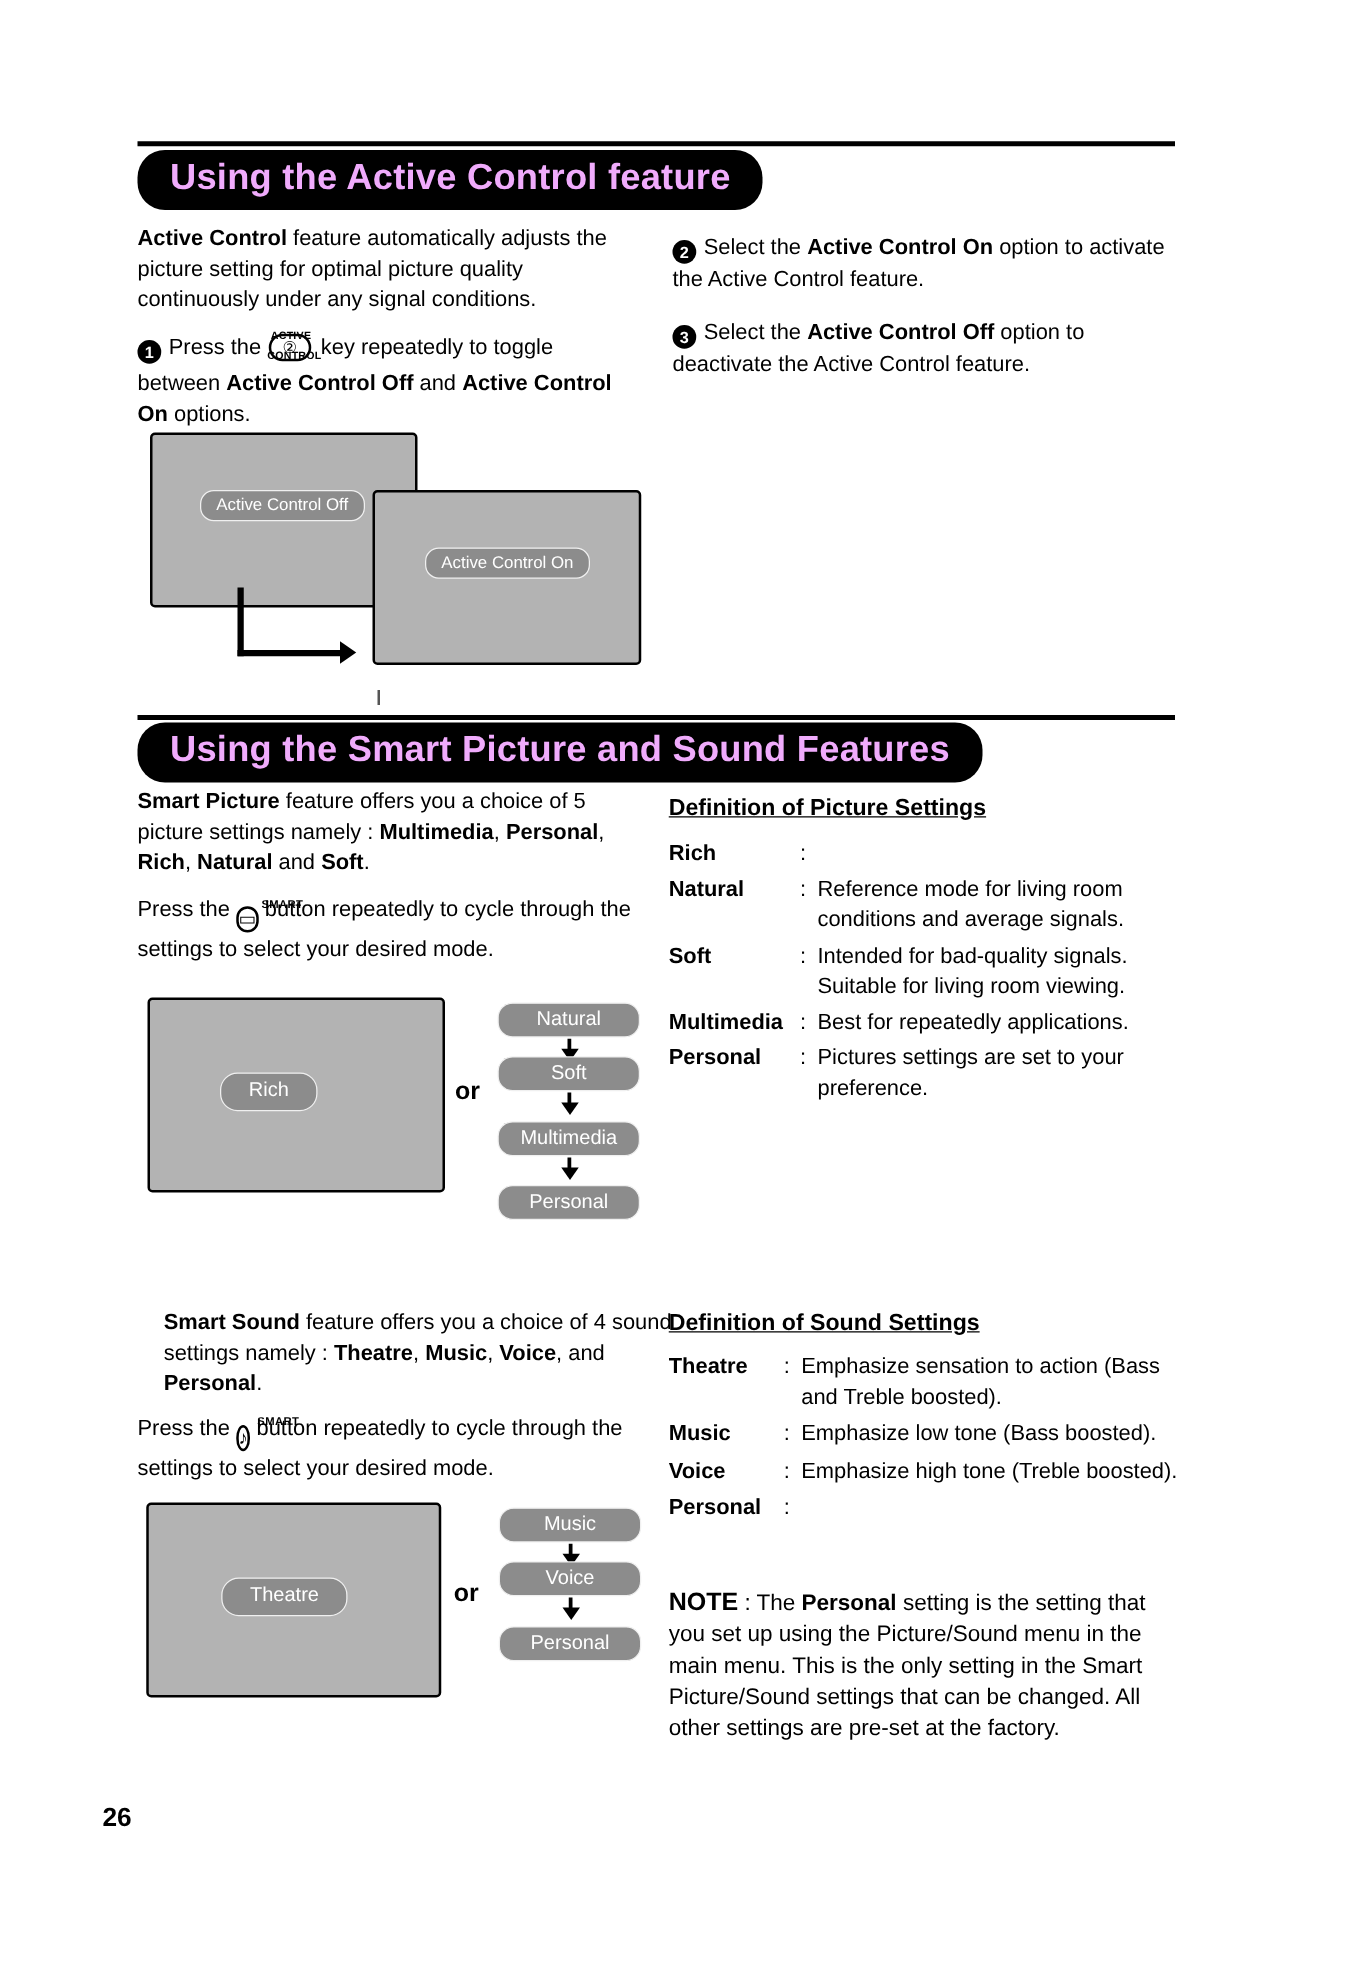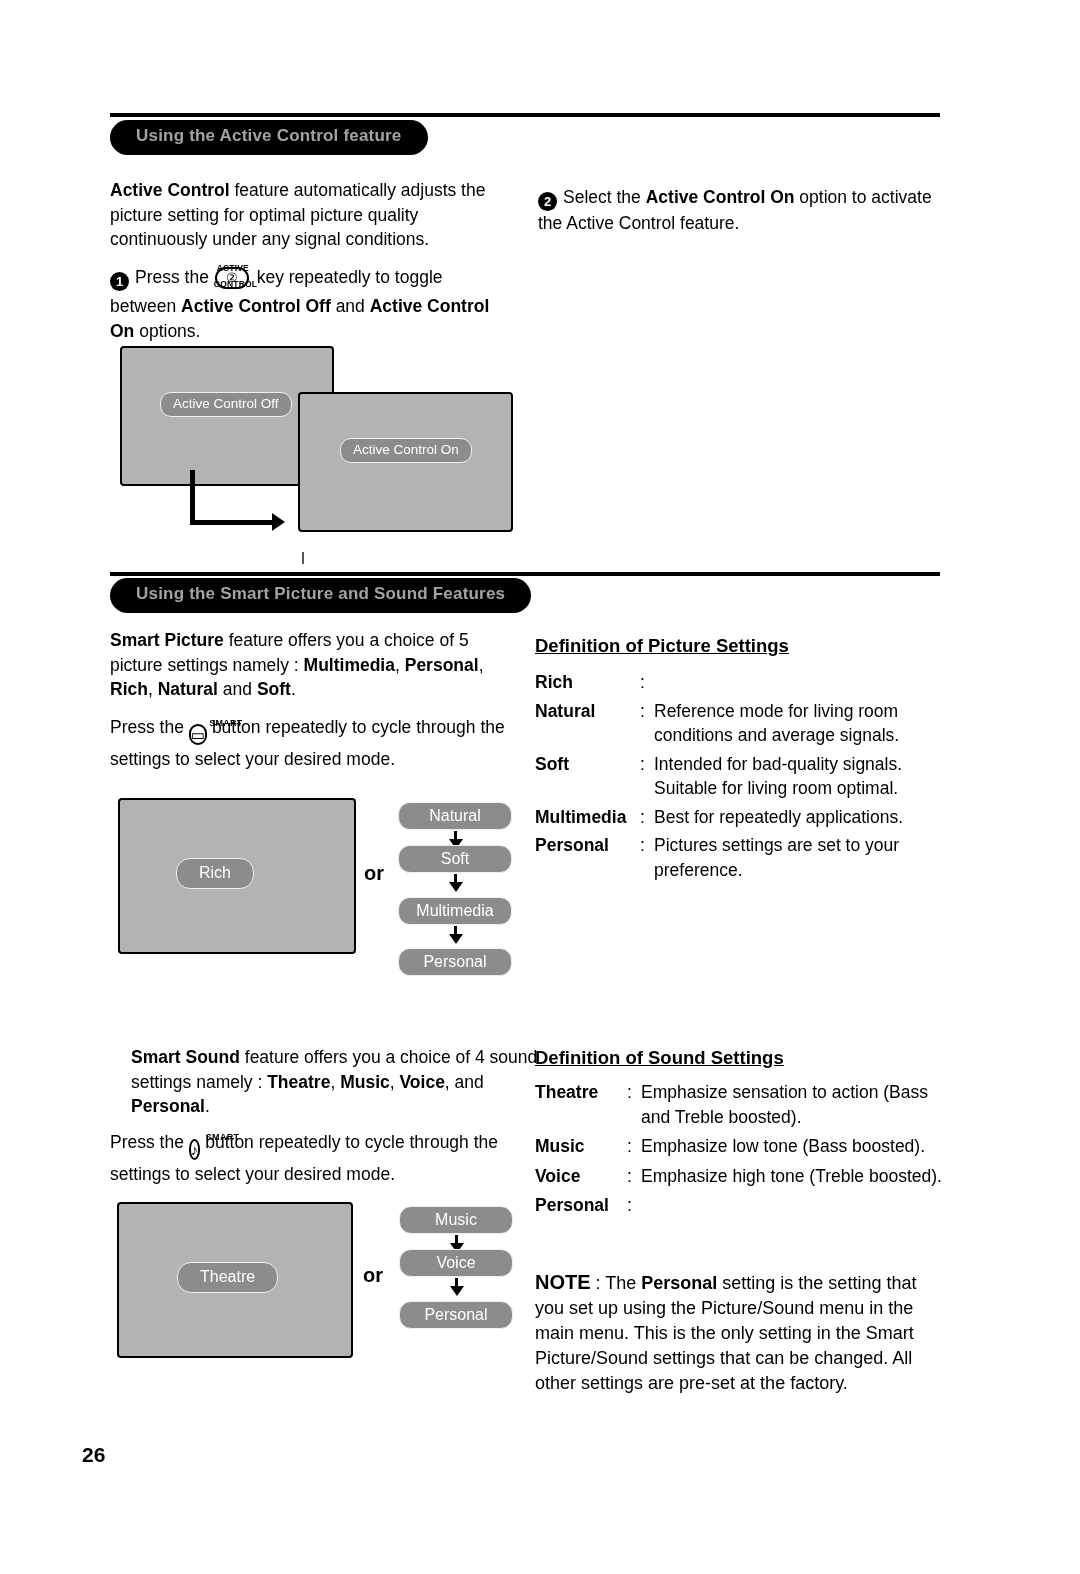--- a/index.html
+++ b/index.html
@@ -21,24 +21,24 @@
   .banner-rule {
     position: absolute;
     left: 110px;
     width: 830px;
     height: 4px;
     background: #000;
   }
   .banner {
     position: absolute;
     background: #000;
-    color: #a3a3a3;
+    color: #f0abfc;
     border-radius: 22px;
     padding: 6px 26px 9px 26px;
-    font-size: 17px;
+    font-size: 29px;
     font-weight: bold;
     letter-spacing: 0.2px;
     white-space: nowrap;
     line-height: 1.15;
   }
 
   
   .txt {
     position: absolute;
     font-size: 17.5px;
@@ -239,20 +239,23 @@
       <span class="glyph">②</span>
       <span class="lbl-bot">CONTROL</span>
     </span>
     <span>key repeatedly to toggle between </span><span class="b">Active Control Off</span><span> and </span><span class="b">Active Control On</span><span> options.</span>
   </div>
 
   <div class="txt" style="left:538px; top:185px; width:400px;">
     <span class="bullet">2</span><span>Select the </span><span class="b">Active Control On</span><span> option to activate the Active Control feature.</span>
   </div>
 
+  <div class="txt" style="left:538px; top:253px; width:400px;">
+    <span class="bullet">3</span><span>Select the </span><span class="b">Active Control Off</span><span> option to deactivate the Active Control feature.</span>
+  </div>
 
   <div class="tvbox" style="left:120px; top:346px; width:214px; height:140px;">
     <div class="osd" style="left:38px; top:44px;">Active Control Off</div>
   </div>
 
   <div class="elbow" style="left:190px; top:470px; width:110px; height:70px;">
     <div class="v" style="left:0px; top:0px; height:55px;"></div>
     <div class="h" style="left:0px; top:50px; width:85px;"></div>
     <div class="head" style="left:82px; top:43px;"></div>
   </div>
@@ -301,21 +304,21 @@
       <div class="colon" style="width:14px;">:</div>
     </div>
     <div class="row" style="margin-bottom:4px;">
       <div class="term" style="width:105px;">Natural</div>
       <div class="colon" style="width:14px;">:</div>
       <div class="desc">Reference mode for living room conditions and average signals.</div>
     </div>
     <div class="row" style="margin-bottom:4px;">
       <div class="term" style="width:105px;">Soft</div>
       <div class="colon" style="width:14px;">:</div>
-      <div class="desc">Intended for bad-quality signals. Suitable for living room optimal.</div>
+      <div class="desc">Intended for bad-quality signals. Suitable for living room viewing.</div>
     </div>
     <div class="row" style="margin-bottom:4px;">
       <div class="term" style="width:105px;">Multimedia</div>
       <div class="colon" style="width:14px;">:</div>
       <div class="desc">Best for repeatedly applications.</div>
     </div>
     <div class="row">
       <div class="term" style="width:105px;">Personal</div>
       <div class="colon" style="width:14px;">:</div>
       <div class="desc">Pictures settings are set to your preference.</div>

